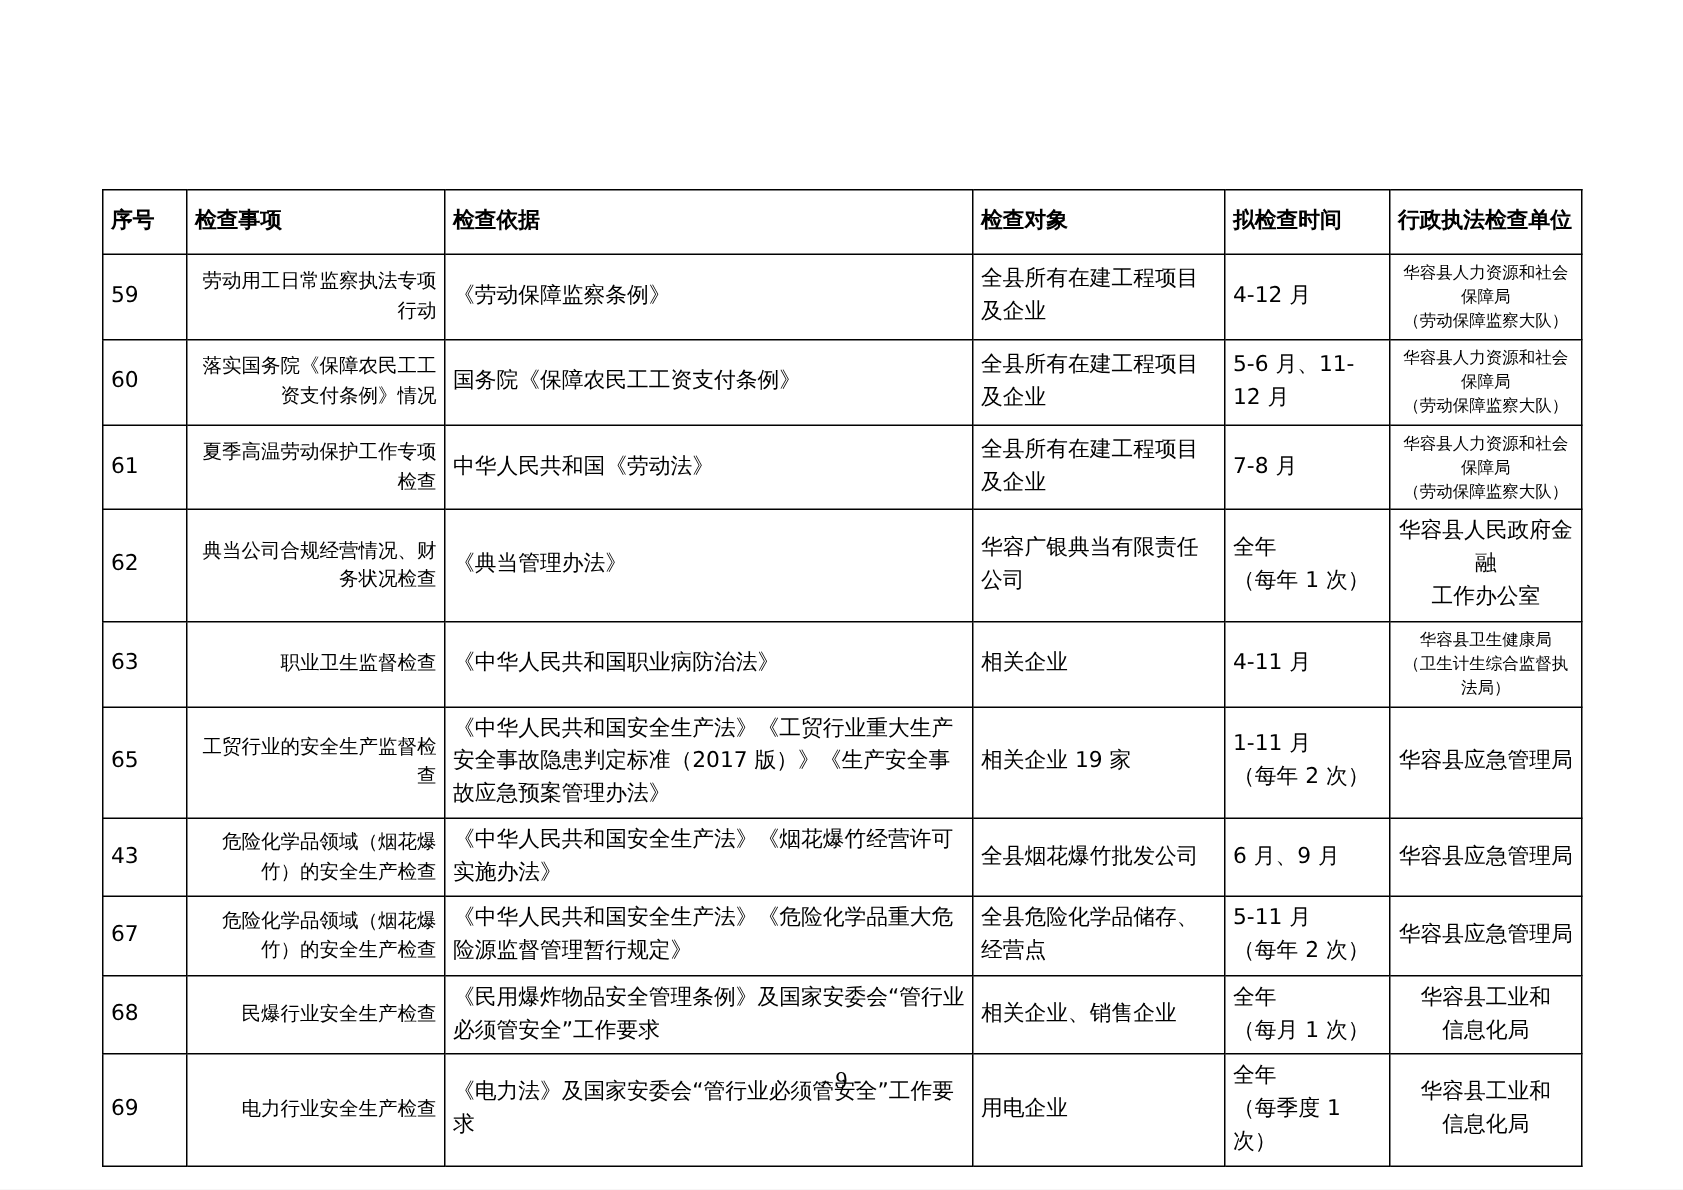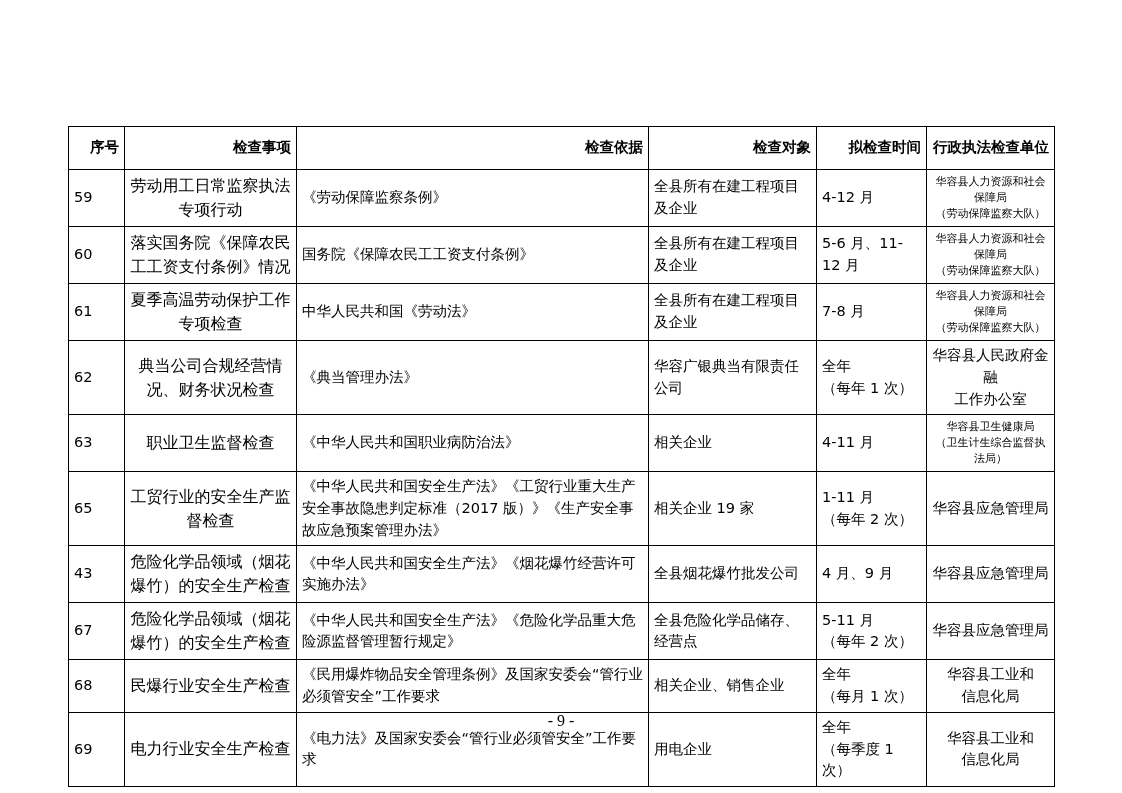--- a/index.html
+++ b/index.html
@@ -31,41 +31,41 @@
   }
   table.doc-table th,
   table.doc-table td {
     border: 1px solid #000000;
     padding: 4px 5px;
     vertical-align: middle;
     color: #000000;
     line-height: 1.5;
   }
   table.doc-table th {
-    text-align: right;
+    text-align: left;
     font-weight: bold;
     font-size: 14.5px;
     height: 34px;
     margin-left: 48px;
   }
   
   col.c-no      { width: 56px; }
   col.c-item    { width: 172px; }
   col.c-basis   { width: 352px; }
   col.c-object  { width: 168px; }
   col.c-time    { width: 110px; }
   col.c-unit    { width: 128px; }
 
   td.no {
     text-align: left;
     font-size: 14.5px;
   }
   td.item {
-    text-align: center;
-    font-size: 16px;
+    text-align: right;
+    font-size: 13px;
   }
   td.basis {
     text-align: left;
     font-size: 14.5px;
   }
   td.object {
     text-align: left;
     font-size: 14.5px;
   }
   td.time {
@@ -197,21 +197,21 @@
             <td class="unit">
               <span class="line2">华容县应急管理局</span>
             </td>
           </tr>
           <tr>
             <td class="no">43</td>
             <td class="item">危险化学品领域（烟花爆竹）的安全生产检查</td>
             <td class="basis">《中华人民共和国安全生产法》《烟花爆竹经营许可实施办法》</td>
             <td class="object">全县烟花爆竹批发公司</td>
             <td class="time">
-              <span class="line2">4 月、9 月</span>
+              <span class="line2">6 月、9 月</span>
             </td>
             <td class="unit">
               <span class="line2">华容县应急管理局</span>
             </td>
           </tr>
           <tr>
             <td class="no">67</td>
             <td class="item">危险化学品领域（烟花爆竹）的安全生产检查</td>
             <td class="basis">《中华人民共和国安全生产法》《危险化学品重大危险源监督管理暂行规定》</td>
             <td class="object">全县危险化学品储存、经营点</td>

